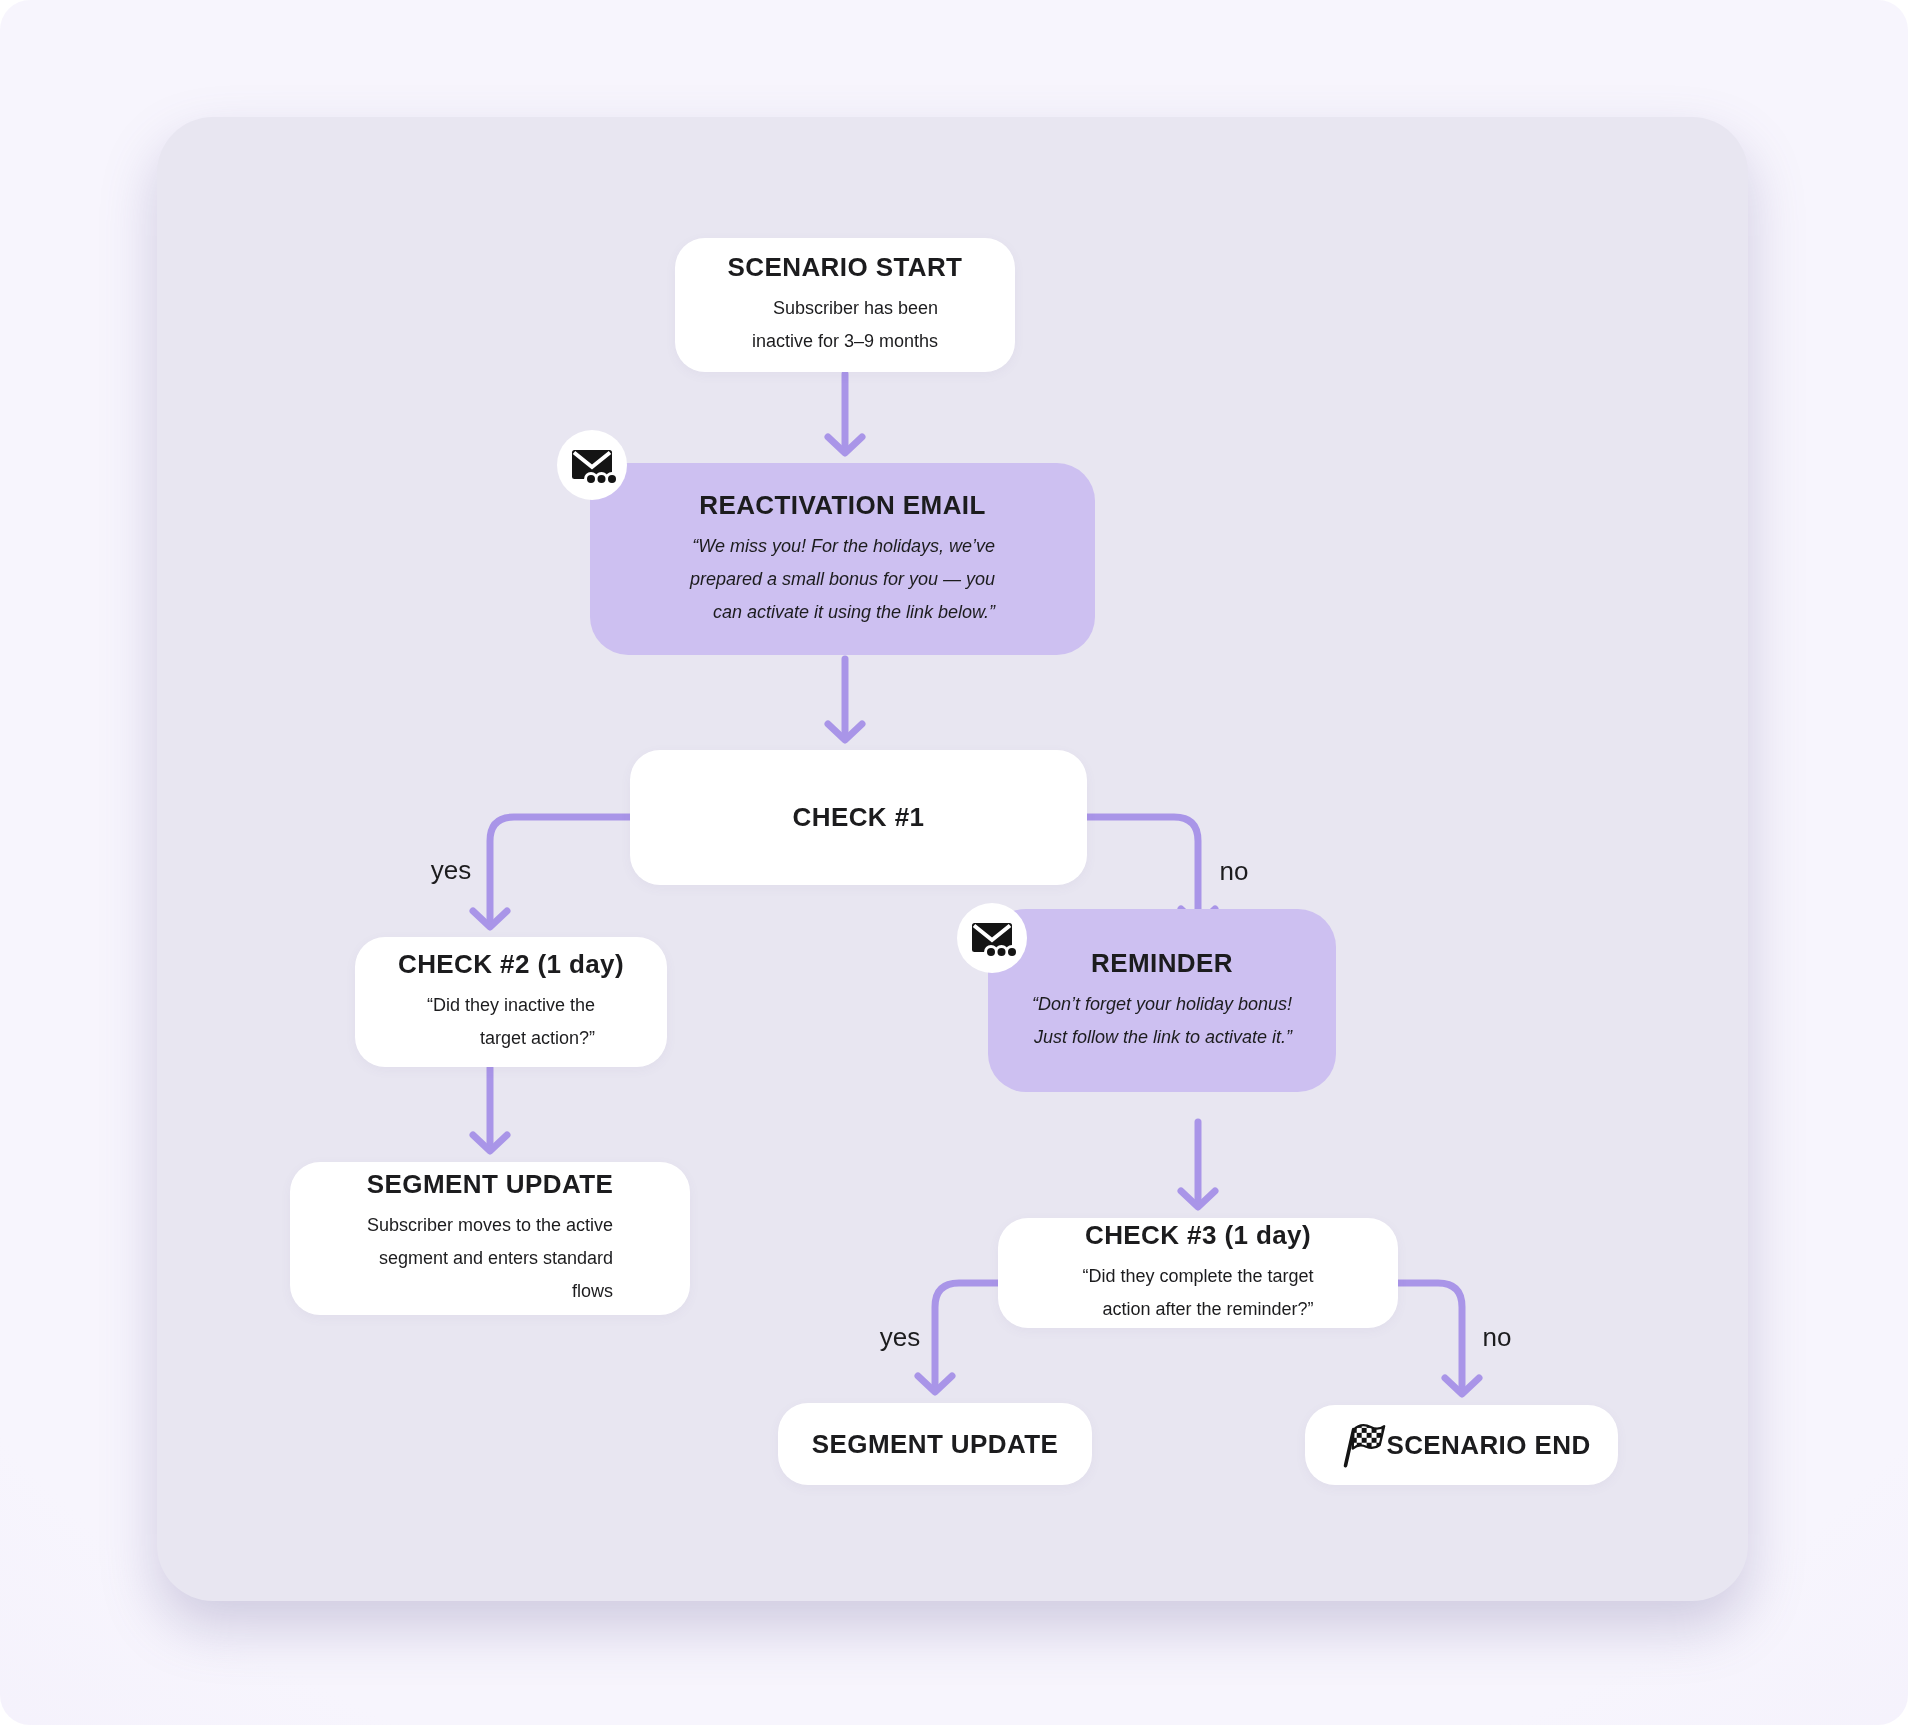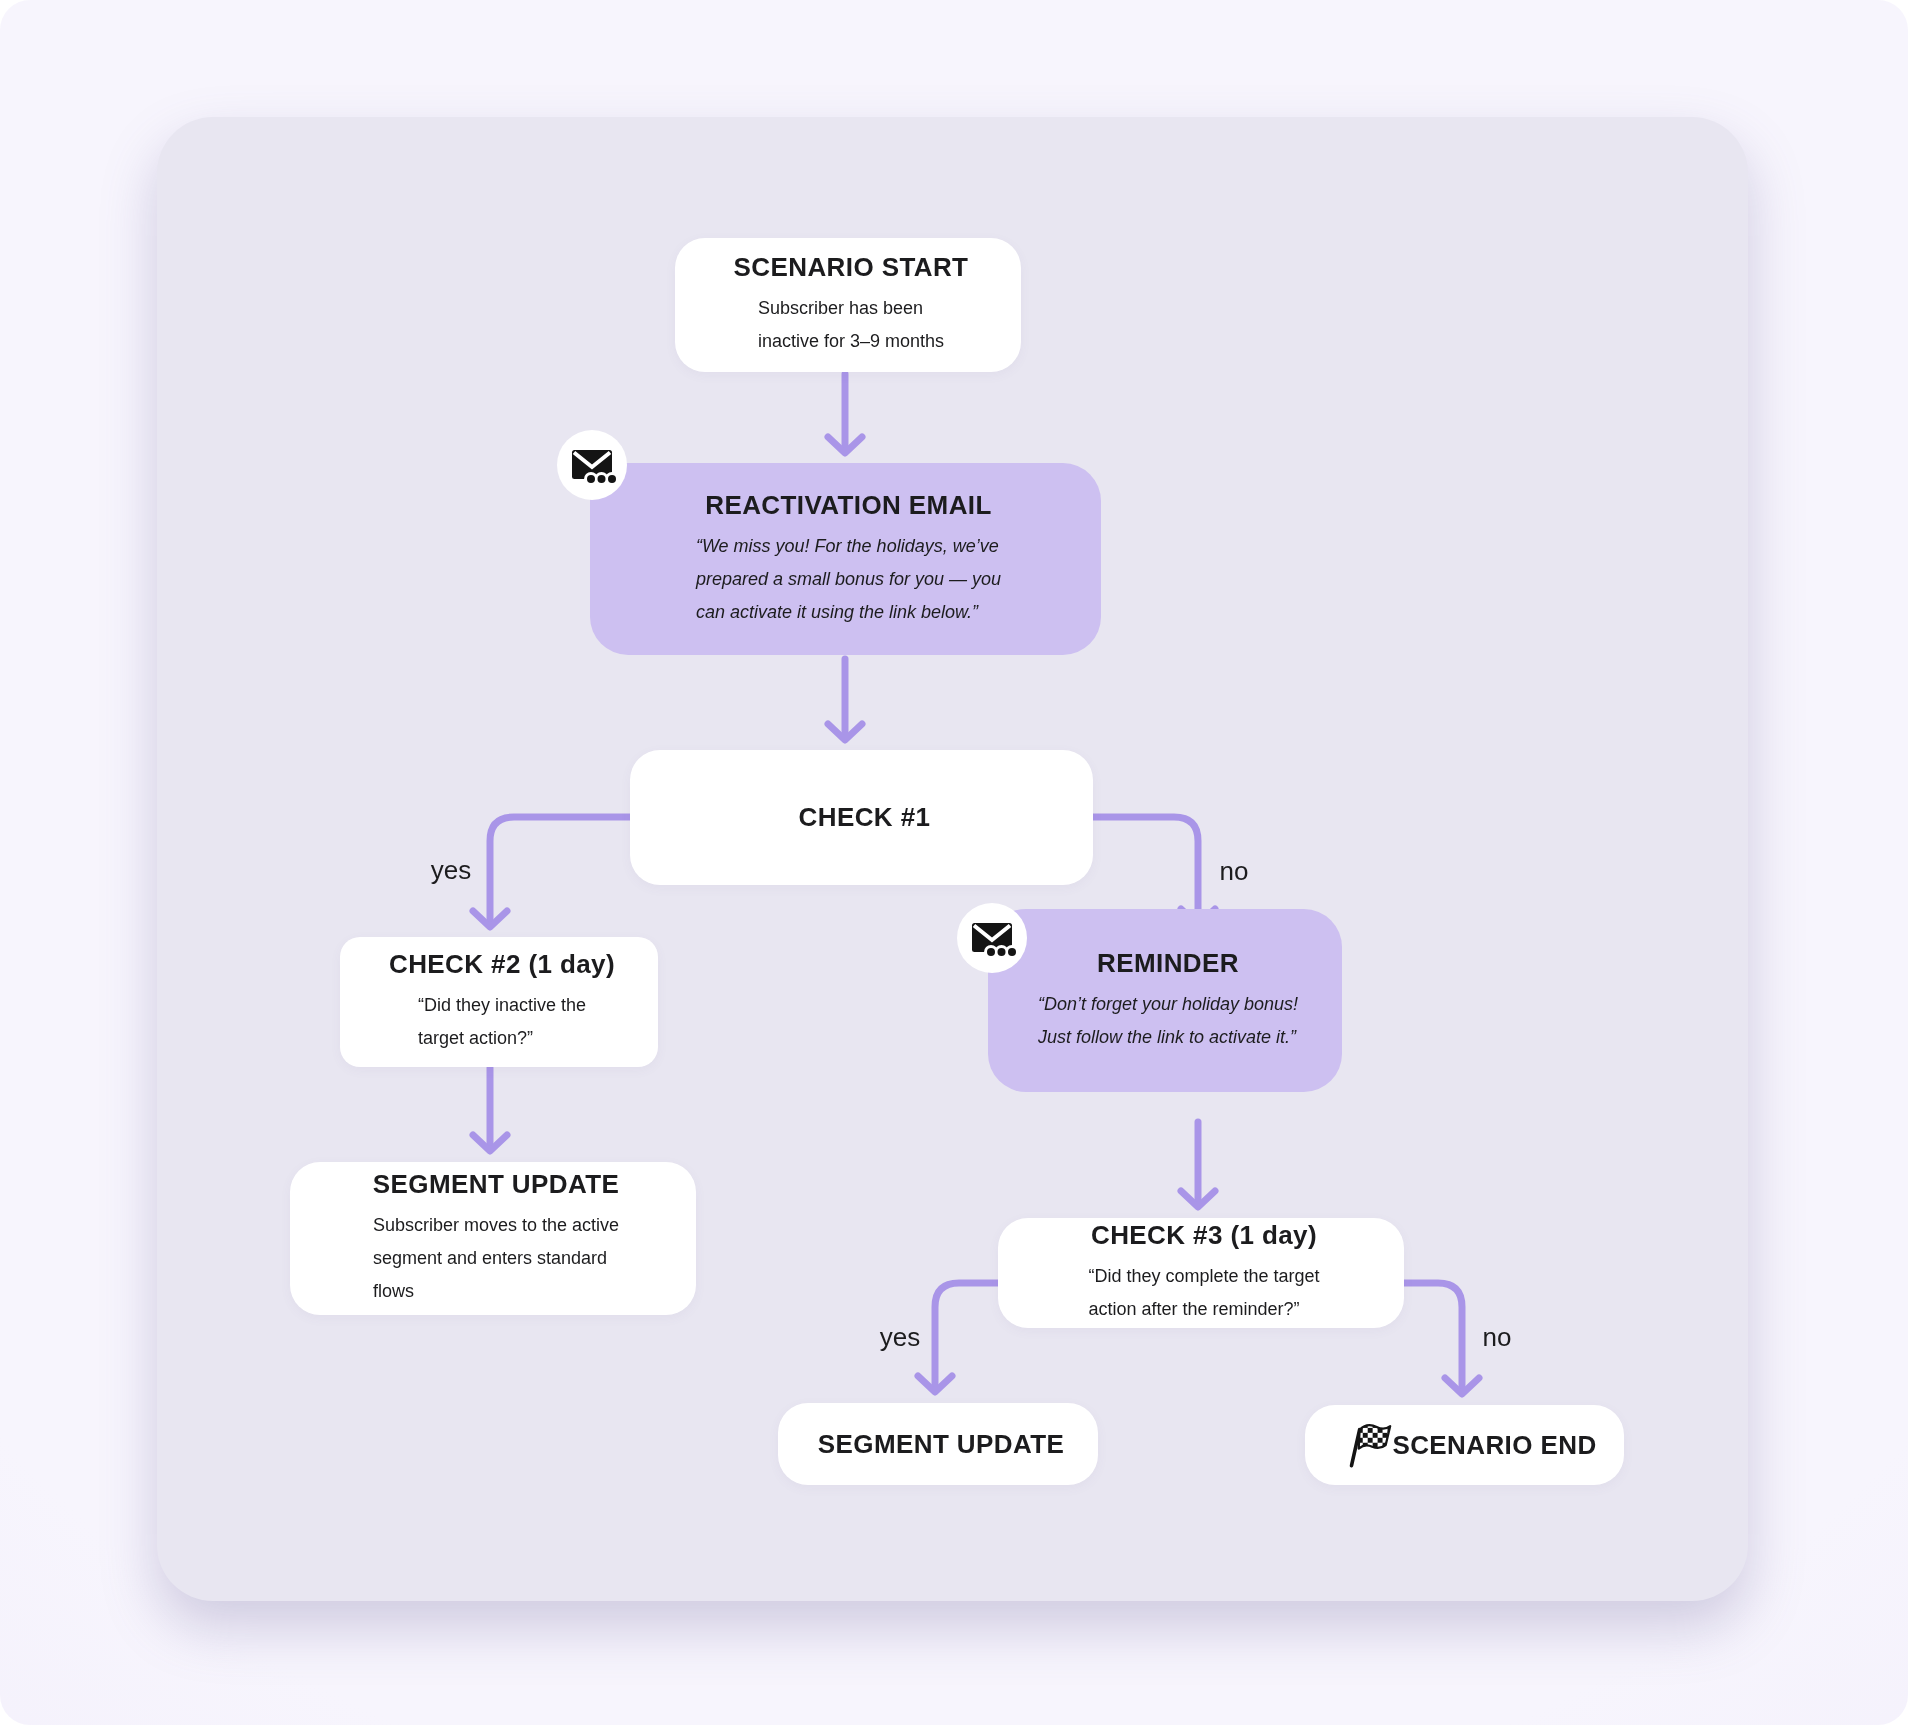--- a/index.html
+++ b/index.html
@@ -34,26 +34,25 @@
     stroke-linecap: round;
     stroke-linejoin: round;
   }
 
   .node {
     position: absolute;
     display: flex;
     flex-direction: column;
     align-items: center;
     justify-content: center;
-    text-align: left;
+    text-align: right;
     background: var(--node-bg, #ffffff);
     border-radius: 30px;
     box-shadow: 0 3px 12px rgba(90, 80, 130, 0.05);
     color: var(--text, #1c1c1e);
-    padding-left: 6px;
   }
   .node--highlight {
     background: var(--highlight-node-bg, #cdc0f1);
     border-radius: 38px;
     box-shadow: none;
   }
   .node-title {
     font-weight: 700;
     font-size: 26px;
     letter-spacing: 0.4px;
@@ -62,21 +61,21 @@
     font-size: 18px;
     line-height: 33px;
     white-space: pre-line;
     margin-top: 9px;
   }
   .node--highlight .node-body { font-style: italic; }
 
   #n-start    { left: 675px;  top: 238px;  width: 340px; height: 134px; }
   #n-react    { left: 590px;  top: 463px;  width: 505px; height: 192px; }
   #n-check1   { left: 630px;  top: 750px;  width: 457px; height: 135px; }
-  #n-check2   { left: 340px;  top: 937px;  width: 312px; height: 130px; border-radius: 20px; }
+  #n-check2   { left: 355px;  top: 937px;  width: 312px; height: 130px; }
   #n-seg1     { left: 290px;  top: 1162px; width: 400px; height: 153px; }
   #n-reminder { left: 988px;  top: 909px;  width: 348px; height: 183px; }
   #n-check3   { left: 998px;  top: 1218px; width: 400px; height: 110px; }
   #n-seg2     { left: 778px;  top: 1403px; width: 314px; height: 82px;  }
   #n-end      { left: 1305px; top: 1405px; width: 313px; height: 80px;
                 flex-direction: row; }
 
   .badge { position: absolute; width: 70px; height: 70px; }
   #badge-react    { left: 557px; top: 430px; }
   #badge-reminder { left: 957px; top: 903px; }

